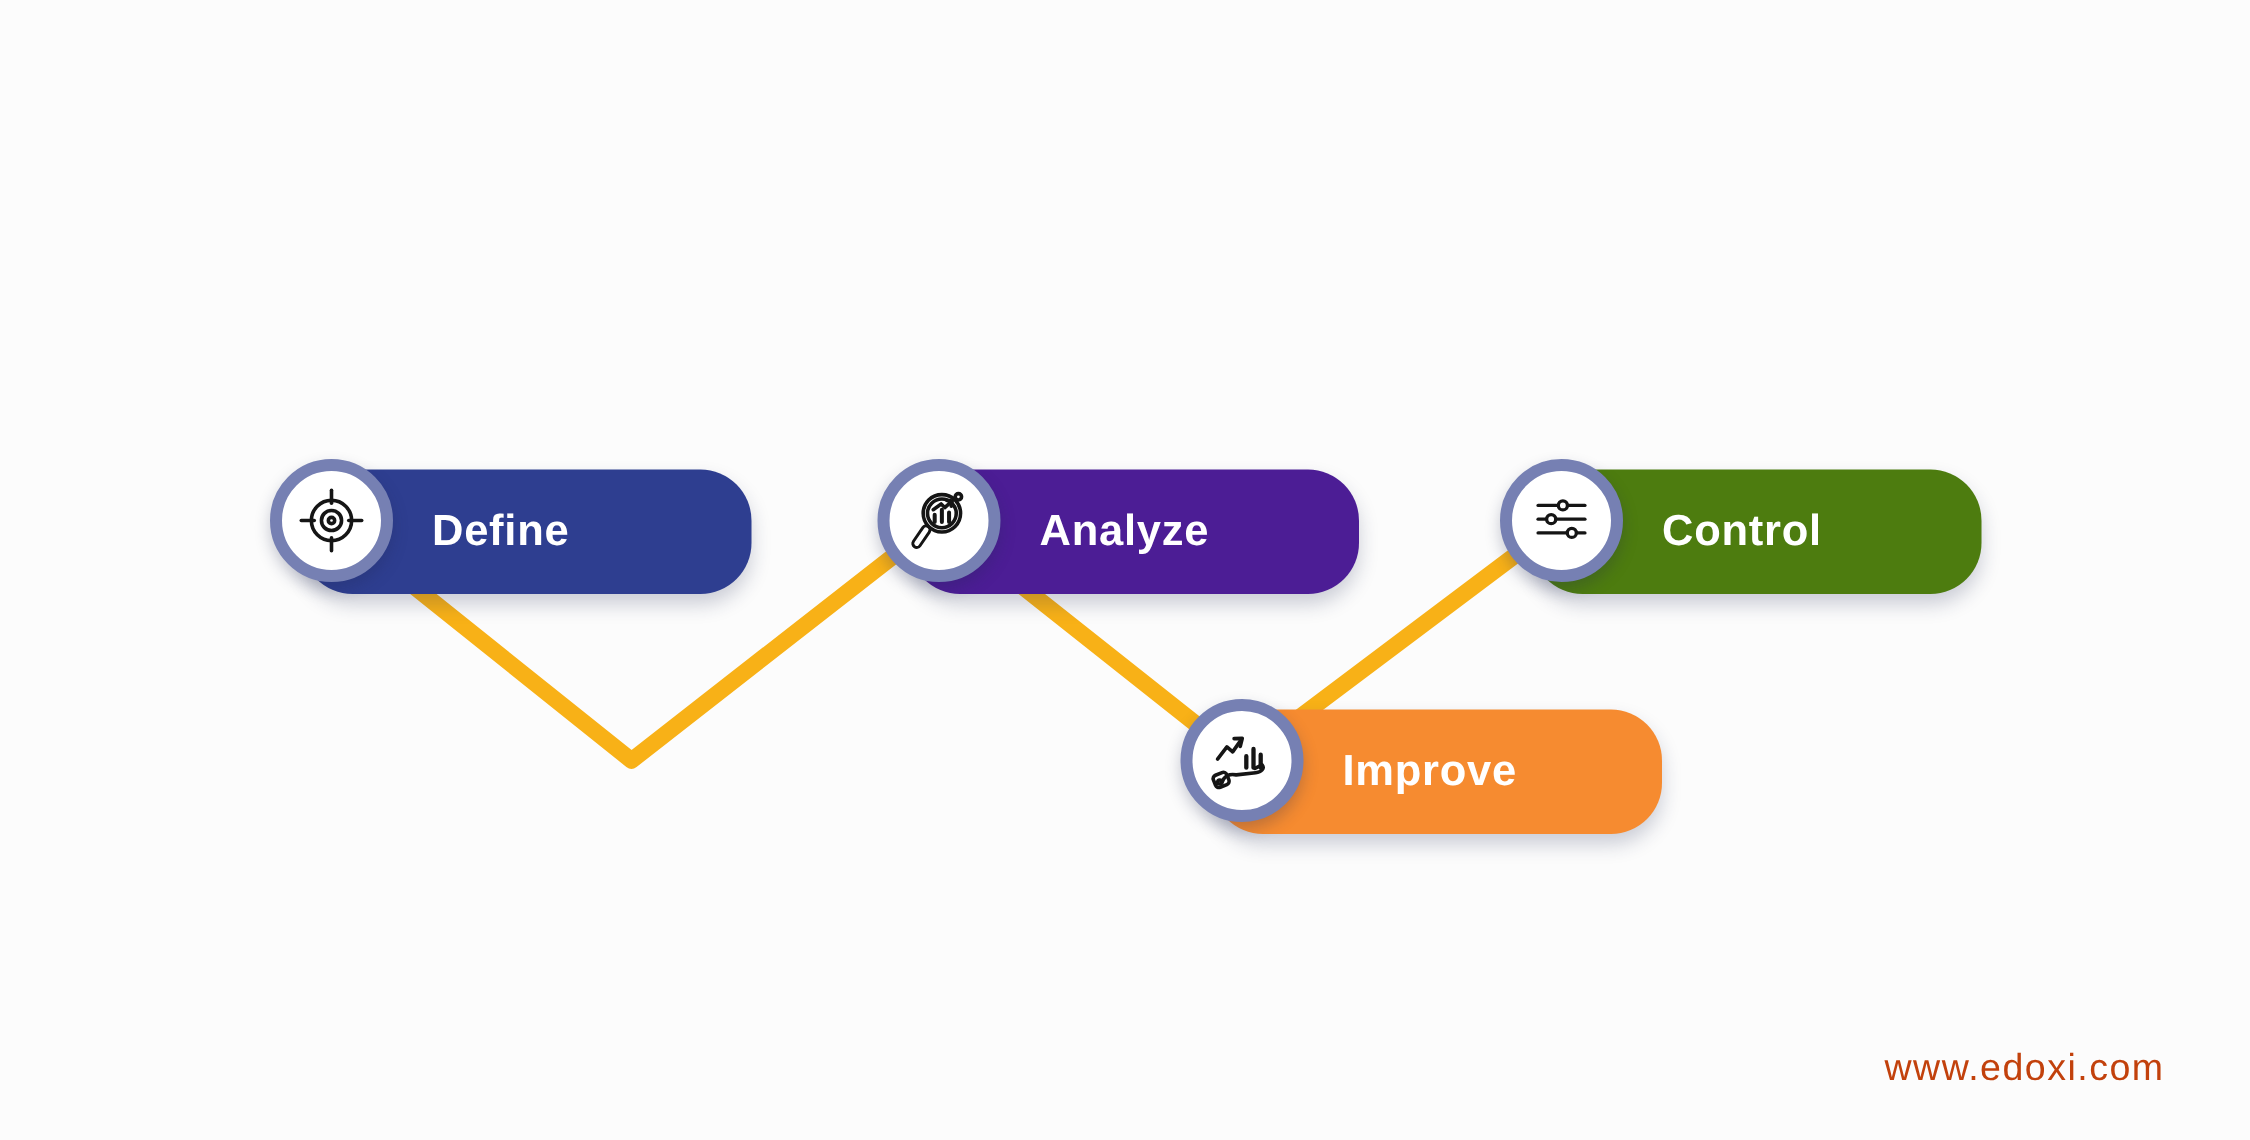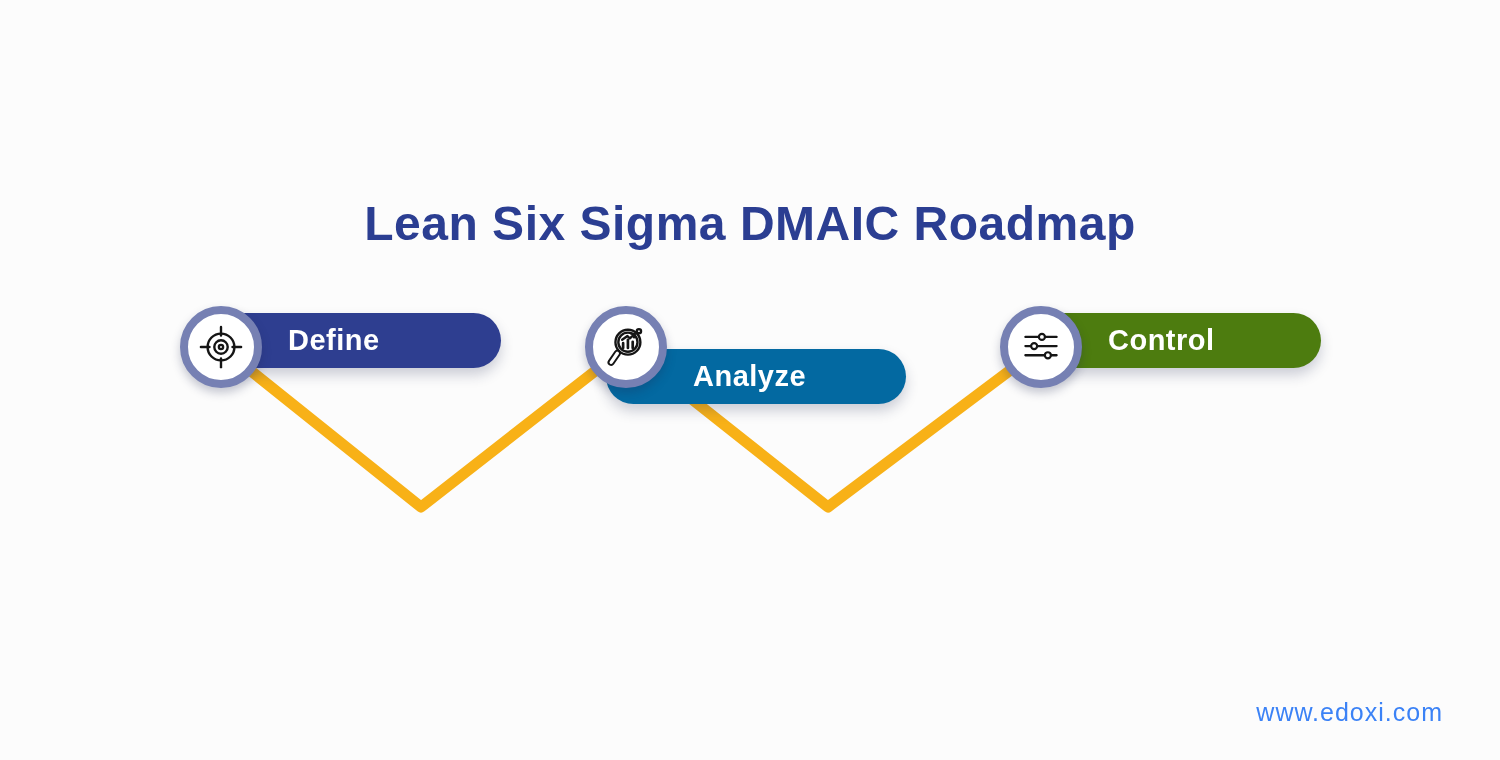--- a/index.html
+++ b/index.html
@@ -19,60 +19,59 @@
   }
 
   .connectors { position:absolute; left:0; top:0; z-index:1; }
   .connectors polyline {
     fill:none; stroke:#f8b117; stroke-width:11;
     stroke-linecap:round; stroke-linejoin:round;
   }
 
   .stage { position:absolute; width:300px; height:67px; z-index:2; }
   .pill {
-    position:absolute; left:0; top:0; width:300px; height:55px;
+    position:absolute; left:0; top:0; width:300px; height:83px;
     border-radius:34px; box-sizing:border-box;
     display:flex; align-items:center; padding-left:87px;
     color:#ffffff; font-size:29px; font-weight:700; letter-spacing:0.5px;
     box-shadow:0 7px 13px rgba(30,40,80,0.22);
   }
   .stage-define  { left:201px;  top:313px; }
   .stage-measure { left:401px;  top:473px; }
   .stage-analyze { left:606px;  top:313px; }
   .stage-improve { left:808px;  top:473px; }
   .stage-control { left:1021px; top:313px; }
 
   .pill-define  { background:#2e3e90; }
   .pill-measure { background:#6973a7; }
-  .pill-analyze { background:#0369a1;margin-top:36px; }
+  .pill-analyze { background:#4c1d95; }
   .pill-improve { background:#f68b30; }
   .pill-control { background:#4d7c0f; }
 
   .badge {
     position:absolute; left:-21px; top:-7px; z-index:3;
     width:82px; height:82px; border-radius:50%;
     background:#ffffff; border:8px solid #7680b3; box-sizing:border-box;
     display:flex; align-items:center; justify-content:center;
     box-shadow:0 5px 10px rgba(30,40,80,0.25);
   }
   .badge svg { display:block; }
   .icon-stroke { fill:none; stroke:#151515; stroke-width:2.5; stroke-linecap:round; stroke-linejoin:round; }
 
   .footer {
     position:absolute; right:57px; top:698px;
     font-size:25px; font-weight:400; letter-spacing:1px;
-    color:#3b82f6;
+    color:#c2410c;
   }
 </style>
 </head>
 <body>
 
 <div class="canvas">
 
-  <h1 class="title">Lean Six Sigma DMAIC Roadmap</h1>
 
   <svg class="connectors" width="1500" height="760" viewBox="0 0 1500 760">
     <polyline points="221,347 421,507 626,347 828,507 1041,347"></polyline>
   </svg>
 
   <div class="stage stage-define">
     <div class="pill pill-define">
       <span>Define</span>
     </div>
     <div class="badge">
@@ -104,20 +103,37 @@
           <circle cx="26" cy="19" r="10"></circle>
           <circle cx="37.5" cy="7.5" r="2.2"></circle>
           <path d="M21,25 v-5 M26,25 v-8.5 M31,25 v-6.5" stroke-width="2.8"></path>
           <path d="M20,16.5 l5.5,-4 2.5,2.5 5,-4.5"></path>
           <path d="M29.5,10 l3.5,0.5 -0.5,3.5"></path>
         </g>
       </svg>
     </div>
   </div>
 
+  <div class="stage stage-improve">
+    <div class="pill pill-improve">
+      <span>Improve</span>
+    </div>
+    <div class="badge">
+      <svg width="46" height="46" viewBox="0 0 48 48">
+        <g class="icon-stroke" stroke-width="2.3">
+          <path d="M7,23 L13.5,14.5 L17.5,18 L23.5,9.5"></path>
+          <path d="M18.5,8.8 L24.2,8.6 L22.8,14.2"></path>
+          <path d="M27,29 v-8 M32,29 v-13 M37,29 v-9" stroke-width="3"></path>
+          <path d="M10,39.5 c1.5,-5 5.5,-6.5 10,-5.5 l13.5,-1.5 c4,-0.5 6.5,-3 4.5,-5.5 l-5,2.5"></path>
+          <rect x="4.5" y="33" width="10" height="9" rx="2.5" transform="rotate(-22 9.5 37.5)"></rect>
+          <circle cx="8.5" cy="39" r="1.4"></circle>
+        </g>
+      </svg>
+    </div>
+  </div>
 
   <div class="stage stage-control">
     <div class="pill pill-control">
       <span>Control</span>
     </div>
     <div class="badge">
       <svg width="44" height="44" viewBox="0 0 48 48">
         <g class="icon-stroke" stroke-width="2.4">
           <line x1="7" y1="13" x2="41" y2="13"></line>
           <line x1="7" y1="23" x2="41" y2="23"></line>

